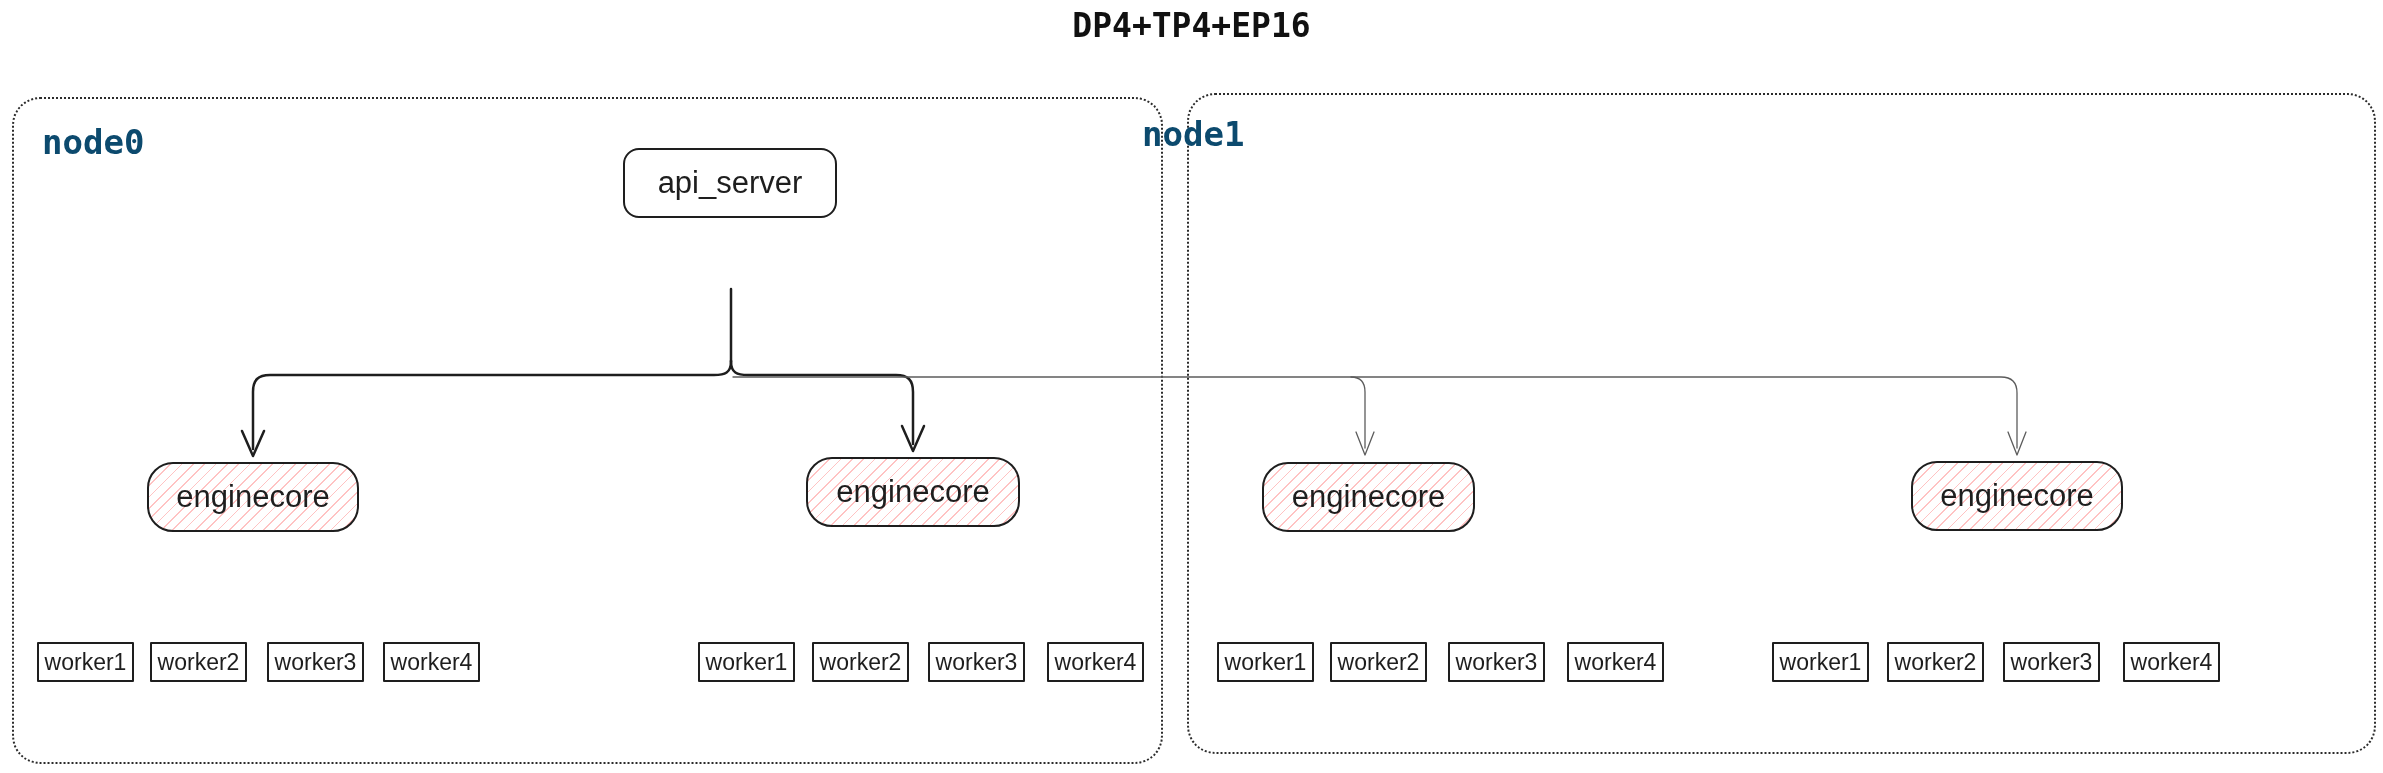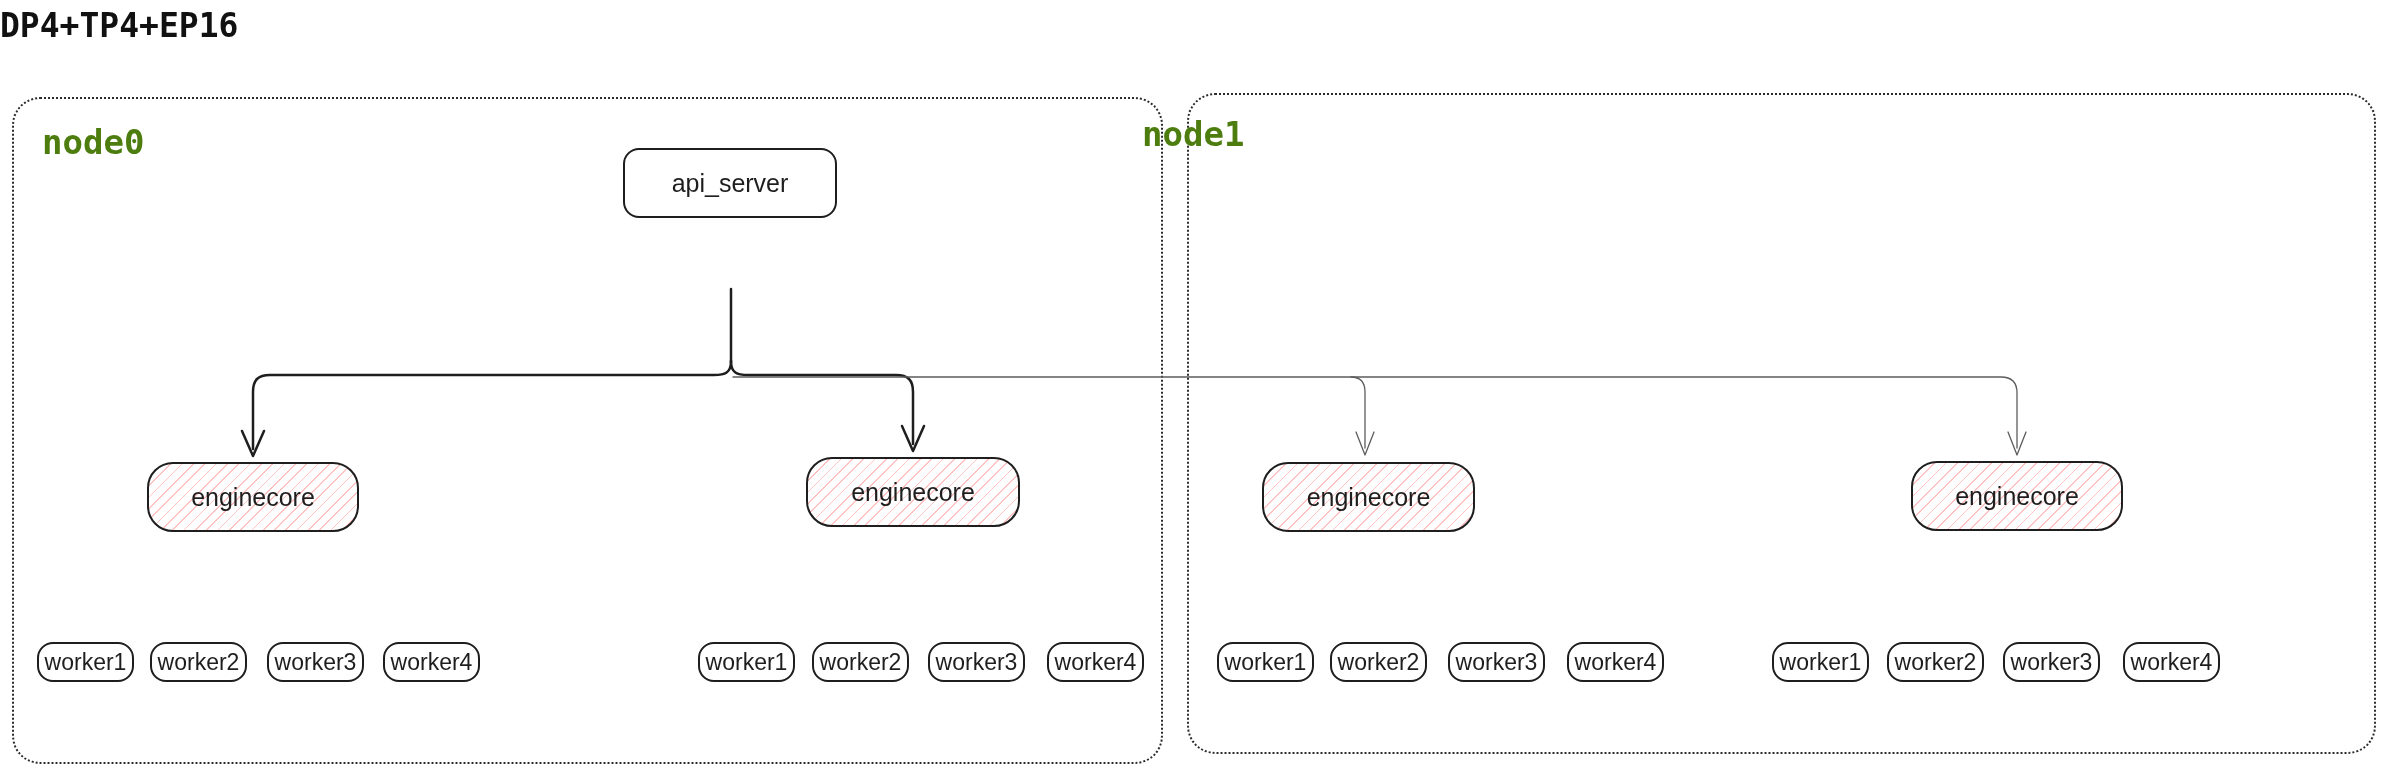--- a/index.html
+++ b/index.html
@@ -1,32 +1,32 @@
 <!DOCTYPE html>
 <html><head>
 <meta charset="utf-8">
 <style>
   html,body{margin:0;padding:0;background:#ffffff;}
   .canvas{position:relative;width:2383px;height:773px;background:#ffffff;overflow:hidden;
           font-family:"Liberation Sans",sans-serif;color:#1e1e1e;}
-  .title{position:absolute;left:0;top:6px;width:2383px;
+  .title{position:absolute;left:0;top:6px;width:2383px;text-align:center;
          font-family:"DejaVu Sans Mono",monospace;font-size:33px;font-weight:700;color:#111;}
   .node-frame{position:absolute;border:2.5px dotted #2b2b2b;border-radius:28px;background:transparent;}
   .node-label{position:absolute;font-family:"DejaVu Sans Mono",monospace;
-              font-size:34px;font-weight:700;color:#4d7c0f;}
+              font-size:34px;font-weight:700;color:#0c4a6e;}
   .box{position:absolute;display:flex;align-items:center;justify-content:center;
        border:2.5px solid #1e1e1e;border-radius:16px;background:#fff;
-       font-size:25px;color:#1e1e1e;box-sizing:border-box;}
+       font-size:31px;color:#1e1e1e;box-sizing:border-box;}
   .hatch-green{background:#fff repeating-linear-gradient(135deg,
         rgba(105,219,124,0) 0px, rgba(105,219,124,0) 6.5px,
         rgba(105,219,124,0.55) 6.5px, rgba(105,219,124,0.55) 8px);}
   .hatch-red{background:#fff repeating-linear-gradient(135deg,
         rgba(255,135,135,0) 0px, rgba(255,135,135,0) 6.8px,
         rgba(255,135,135,0.5) 6.8px, rgba(255,135,135,0.5) 8px);border-radius:26px;}
-  .worker{border:2px solid #1e1e1e;border-radius:16px;font-size:23px;width:97px;height:40px;}
+  .worker{border:2px solid #1e1e1e;border-radius:1px;font-size:23px;width:97px;height:40px;}
   svg.connectors{position:absolute;left:0;top:0;width:2383px;height:773px;}
 </style>
 </head>
 <body>
 
 <div class="canvas">
 
   <div class="title">DP4+TP4+EP16</div>
 
   <div class="node-frame" style="left:12px;top:97px;width:1147px;height:663px"></div>

